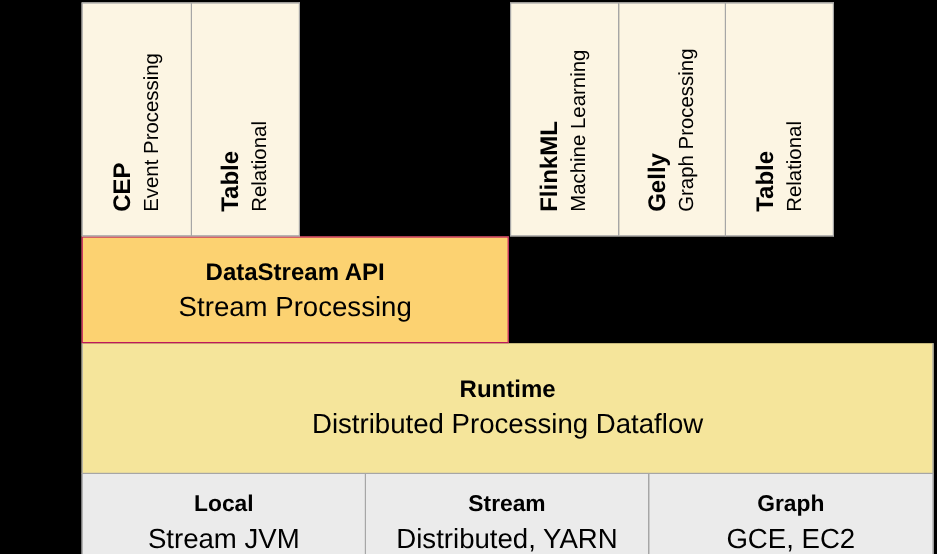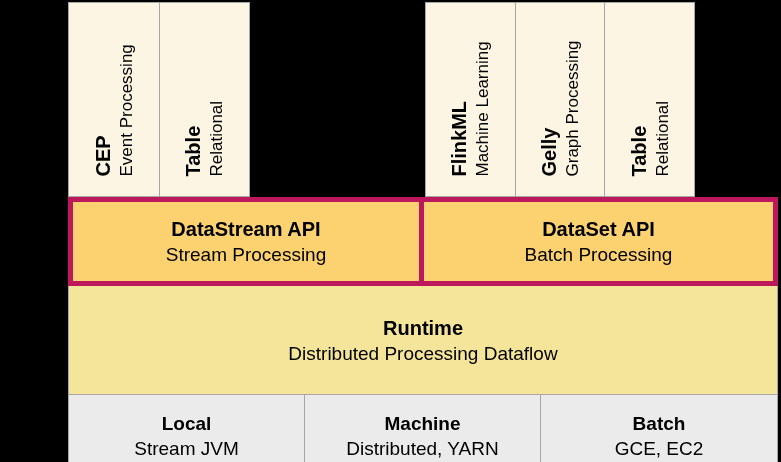--- a/index.html
+++ b/index.html
@@ -57,34 +57,34 @@
     justify-content: center;
     padding-left: 20px;
     line-height: 1.25;
     white-space: nowrap;
   }
   .vname { font-weight: bold; font-size: 20px; }
   .vdesc { font-size: 17px; }
 
   
   .box-title    { font-weight: bold; font-size: 20px; line-height: 1.4; }
-  .box-subtitle { font-size: 19px; line-height: 1.3; }
+  .box-subtitle { font-size: 23px; line-height: 1.3; }
   .centerbox {
     display: flex;
     flex-direction: column;
     align-items: center;
     justify-content: center;
     text-align: center;
   }
 
   
   .api-row { display: flex; height: 89px; }
   .api-box {
     background: #FCD271;
-    border: 5px solid #be185d;
+    border: 1px solid #be185d;
   }
   .api-box.ds { width: 356px; }
   .api-box.db { width: 354px; border-left: none; }
 
   
   .runtime-row {
     height: 109px;
     background: #F5E59B;
     border: 1px solid #A6A6A6;
     border-top: none;
@@ -144,40 +144,36 @@
           </div>
         </div>
       </div>
     </div>
 
     <div class="api-row">
       <div class="api-box ds centerbox">
         <div class="box-title">DataStream API</div>
         <div class="box-subtitle">Stream Processing</div>
       </div>
-      <div class="api-box db centerbox">
-        <div class="box-title">DataSet API</div>
-        <div class="box-subtitle">Batch Processing</div>
-      </div>
     </div>
 
     <div class="runtime-row centerbox">
       <div class="box-title">Runtime</div>
       <div class="box-subtitle">Distributed Processing Dataflow</div>
     </div>
 
     <div class="deploy-row">
       <div class="deploy-box b0 centerbox">
         <div class="box-title">Local</div>
         <div class="box-subtitle">Stream JVM</div>
       </div>
       <div class="deploy-box b1 centerbox">
-        <div class="box-title">Machine</div>
+        <div class="box-title">Stream</div>
         <div class="box-subtitle">Distributed, YARN</div>
       </div>
       <div class="deploy-box b2 centerbox">
-        <div class="box-title">Batch</div>
+        <div class="box-title">Graph</div>
         <div class="box-subtitle">GCE, EC2</div>
       </div>
     </div>
 
   </div>
 </div>
 
 </body></html>

